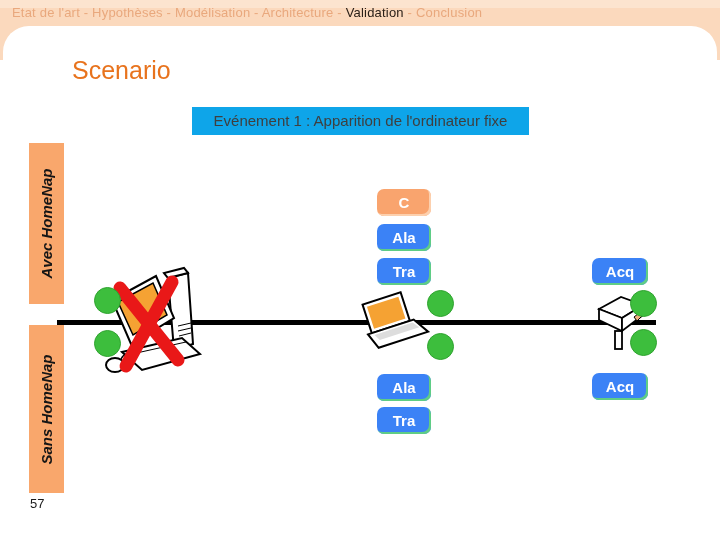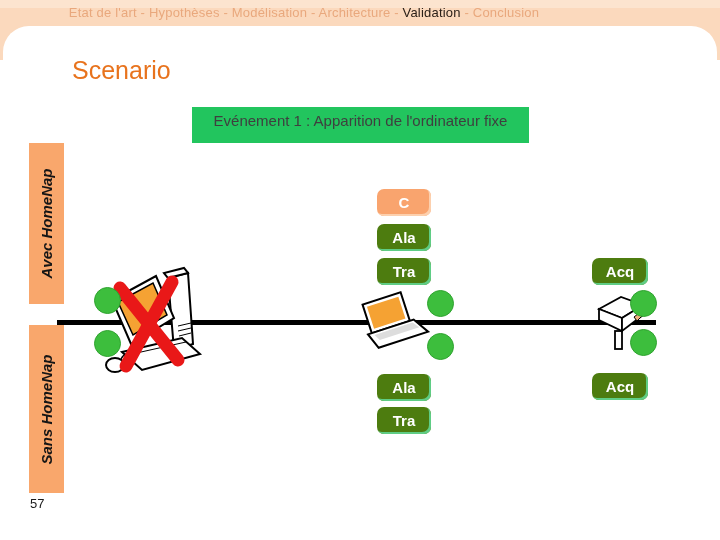--- a/index.html
+++ b/index.html
@@ -4,28 +4,28 @@
 <style>
   html,body { margin:0; padding:0; }
   body {
     width:720px; height:540px; position:relative; overflow:hidden;
     font-family:"Liberation Sans", sans-serif;
     background:linear-gradient(#FBD9BD 0px, #FBD9BD 60px, #ffffff 60px);
   }
   .band-light { position:absolute; top:0; left:0; width:720px; height:8px; background:#FCE4CF; z-index:1; }
   .stage { position:absolute; left:3px; top:26px; width:714px; height:514px; background:#ffffff; border-radius:26px 26px 0 0; z-index:2; }
   .breadcrumb {
-    position:absolute; top:5px; left:2px; width:604px; text-align:center;
+    position:absolute; top:5px; left:12px; width:604px; text-align:left;
     font-size:13px; color:#E9A87D; z-index:5; letter-spacing:0.2px;
   }
   .breadcrumb .crumb-active { color:#2B2018; }
   .slide-title { position:absolute; left:72px; top:56px; font-size:25px; color:#E8731D; z-index:4; }
   .event-banner {
-    position:absolute; left:192px; top:107px; width:337px; height:36px; line-height:28px;
-    background:#22c55e; color:#3F3F3F; font-size:15px; text-align:center; z-index:4;
+    position:absolute; left:192px; top:107px; width:337px; height:28px; line-height:28px;
+    background:#0ea5e9; color:#3F3F3F; font-size:15px; text-align:center; z-index:4;
   }
   .row-label {
     position:absolute; left:29px; width:35px; background:#F9A76C; z-index:4;
     display:flex; align-items:center; justify-content:center;
   }
   .row-label span {
     transform:rotate(-90deg); white-space:nowrap;
     font-style:italic; font-weight:bold; font-size:15px; color:#151515;
   }
   #row-avec { top:143px; height:161px; }
@@ -38,21 +38,21 @@
   #dot-1 { left:94px;  top:287px; }
   #dot-2 { left:94px;  top:330px; }
   #dot-3 { left:427px; top:290px; }
   #dot-4 { left:427px; top:333px; }
   #dot-5 { left:630px; top:290px; }
   #dot-6 { left:630px; top:329px; }
   .tbtn {
     position:absolute; width:54px; height:27px; line-height:27px; border-radius:7px;
     color:#ffffff; font-weight:bold; font-size:15px; text-align:center; z-index:6;
   }
-  .tbtn.green  { background:#4d7c0f; box-shadow:inset -2px -2px 0 #5FCD85; }
+  .tbtn.green  { background:#3b82f6; box-shadow:inset -2px -2px 0 #5FCD85; }
   .tbtn.orange { background:#F9A46E; box-shadow:inset -2px -2px 0 #FCD0AE; }
   #btn-c      { left:377px; top:189px; }
   #btn-ala-a  { left:377px; top:224px; }
   #btn-tra-a  { left:377px; top:258px; }
   #btn-acq-a  { left:592px; top:258px; width:56px; }
   #btn-ala-s  { left:377px; top:374px; }
   #btn-tra-s  { left:377px; top:407px; }
   #btn-acq-s  { left:592px; top:373px; width:56px; }
   .icon-wrap { position:absolute; z-index:4; }
   #icon-desktop { left:98px;  top:264px; }

